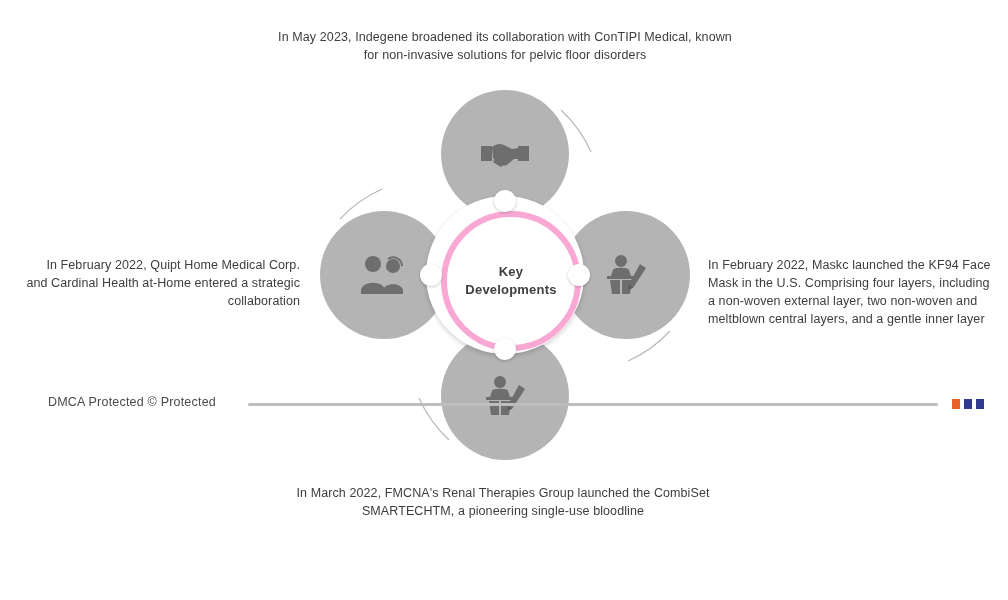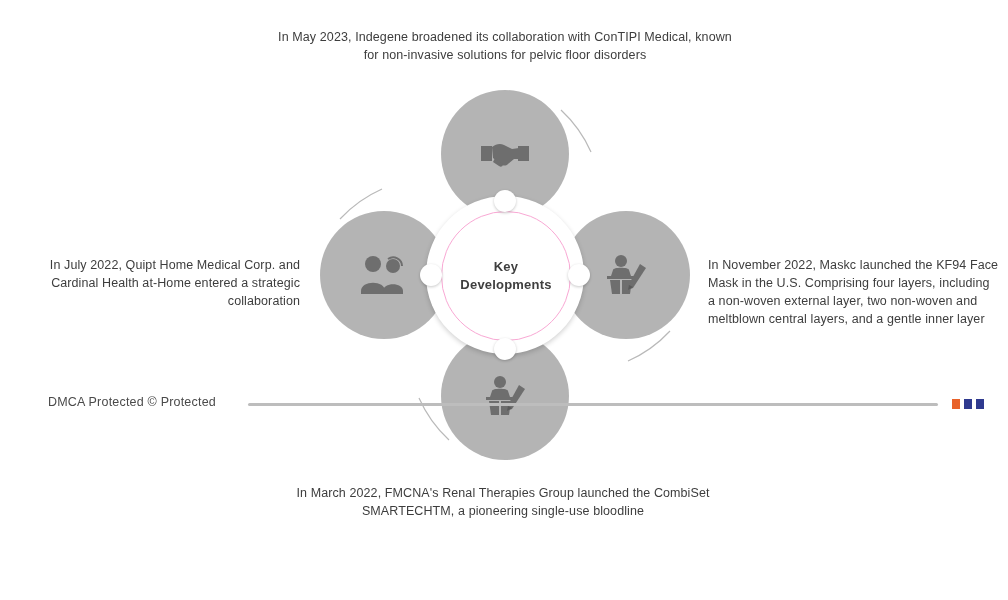--- a/index.html
+++ b/index.html
@@ -95,21 +95,21 @@
     box-shadow: 0 2px 5px rgba(0,0,0,.18);
   }
   #ring-inner {
     position: absolute;
     left: 131px;
     top: 131px;
     width: 128px;
     height: 128px;
     border-radius: 50%;
     background: #ffffff;
-    border: 1px solid #f9a8d4;
+    border: 6px solid #f9a8d4;
     display: flex;
     align-items: center;
     justify-content: center;
   }
   #center-label {
     text-align: center;
     font-size: 13px;
     font-weight: bold;
     color: #3f3f3f;
     line-height: 1.35;
@@ -177,23 +177,23 @@
     height: 10px;
   }
 </style>
 </head>
 <body>
 
 <div id="canvas">
 
   <div class="callout" id="callout-top">In May 2023, Indegene broadened its collaboration with ConTIPI Medical, known for non-invasive solutions for pelvic floor disorders</div>
 
-  <div class="callout" id="callout-left">In July 2022, Quipt Home Medical Corp. and Cardinal Health at-Home entered a strategic collaboration</div>
-
-  <div class="callout" id="callout-right">In November 2022, Maskc launched the KF94 Face Mask in the U.S. Comprising four layers, including a non-woven external layer, two non-woven and meltblown central layers, and a gentle inner layer</div>
+  <div class="callout" id="callout-left">In February 2022, Quipt Home Medical Corp. and Cardinal Health at-Home entered a strategic collaboration</div>
+
+  <div class="callout" id="callout-right">In February 2022, Maskc launched the KF94 Face Mask in the U.S. Comprising four layers, including a non-woven external layer, two non-woven and meltblown central layers, and a gentle inner layer</div>
 
   <div class="callout" id="callout-bottom">In March 2022, FMCNA's Renal Therapies Group launched the CombiSet SMARTECHTM, a pioneering single-use bloodline</div>
 
   <div id="diagram">
 
     <svg id="arcs" viewBox="0 0 390 390">
       <path d="M 251 30 A 128 128 0 0 1 281 72" fill="none" stroke="#b9b9b9" stroke-width="1.2"></path>
       <path d="M 360 251 A 128 128 0 0 1 318 281" fill="none" stroke="#b9b9b9" stroke-width="1.2"></path>
       <path d="M 139 360 A 128 128 0 0 1 109 318" fill="none" stroke="#b9b9b9" stroke-width="1.2"></path>
       <path d="M 30 139 A 128 128 0 0 1 72 109" fill="none" stroke="#b9b9b9" stroke-width="1.2"></path>

